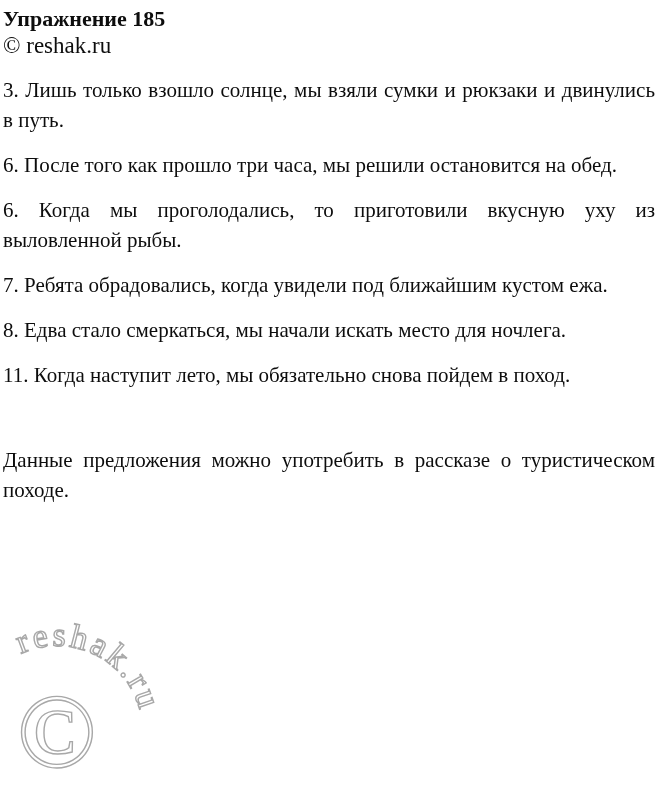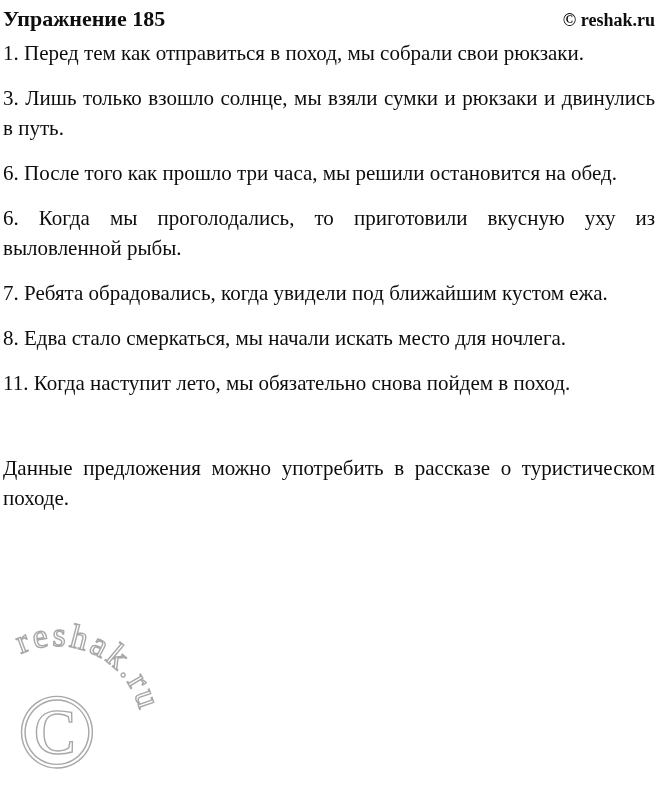--- a/index.html
+++ b/index.html
@@ -20,29 +20,29 @@
     z-index: 1;
     padding: 5px 3px 0 3px;
     box-sizing: border-box;
     width: 658px;
   }
   .header {
     display: flex;
     justify-content: space-between;
     align-items: baseline;
     line-height: 27px;
-    margin-bottom: 4px;
+    margin-bottom: 16px;
+    flex-direction: column;
   }
   .title {
     font-size: 22px;
     font-weight: bold;
   }
   .copyright {
-    font-size: 18px;
-    font-weight: bold;
+    font-size: 23px;
   }
   p.sent {
     font-size: 21px;
     line-height: 30px;
     text-align: justify;
     margin: 0 0 15px 0;
   }
   p.conclusion {
     margin-top: 55px;
     margin-bottom: 16px;
@@ -72,21 +72,20 @@
 </head>
 <body>
 
 <div class="page">
 
   <div class="header">
     <span class="title">Упражнение 185</span>
     <span class="copyright">© reshak.ru</span>
   </div>
 
-  <p class="sent">1. Перед тем как отправиться в поход, мы собрали свои рюкзаки.</p>
   <p class="sent">3. Лишь только взошло солнце, мы взяли сумки и рюкзаки и двинулись в путь.</p>
   <p class="sent">6. После того как прошло три часа, мы решили остановится на обед.</p>
   <p class="sent">6. Когда мы проголодались, то приготовили вкусную уху из выловленной рыбы.</p>
   <p class="sent">7. Ребята обрадовались, когда увидели под ближайшим кустом ежа.</p>
   <p class="sent">8. Едва стало смеркаться, мы начали искать место для ночлега.</p>
   <p class="sent">11. Когда наступит лето, мы обязательно снова пойдем в поход.</p>
 
   <p class="sent conclusion">Данные предложения можно употребить в рассказе о туристическом походе.</p>
 
 </div>

